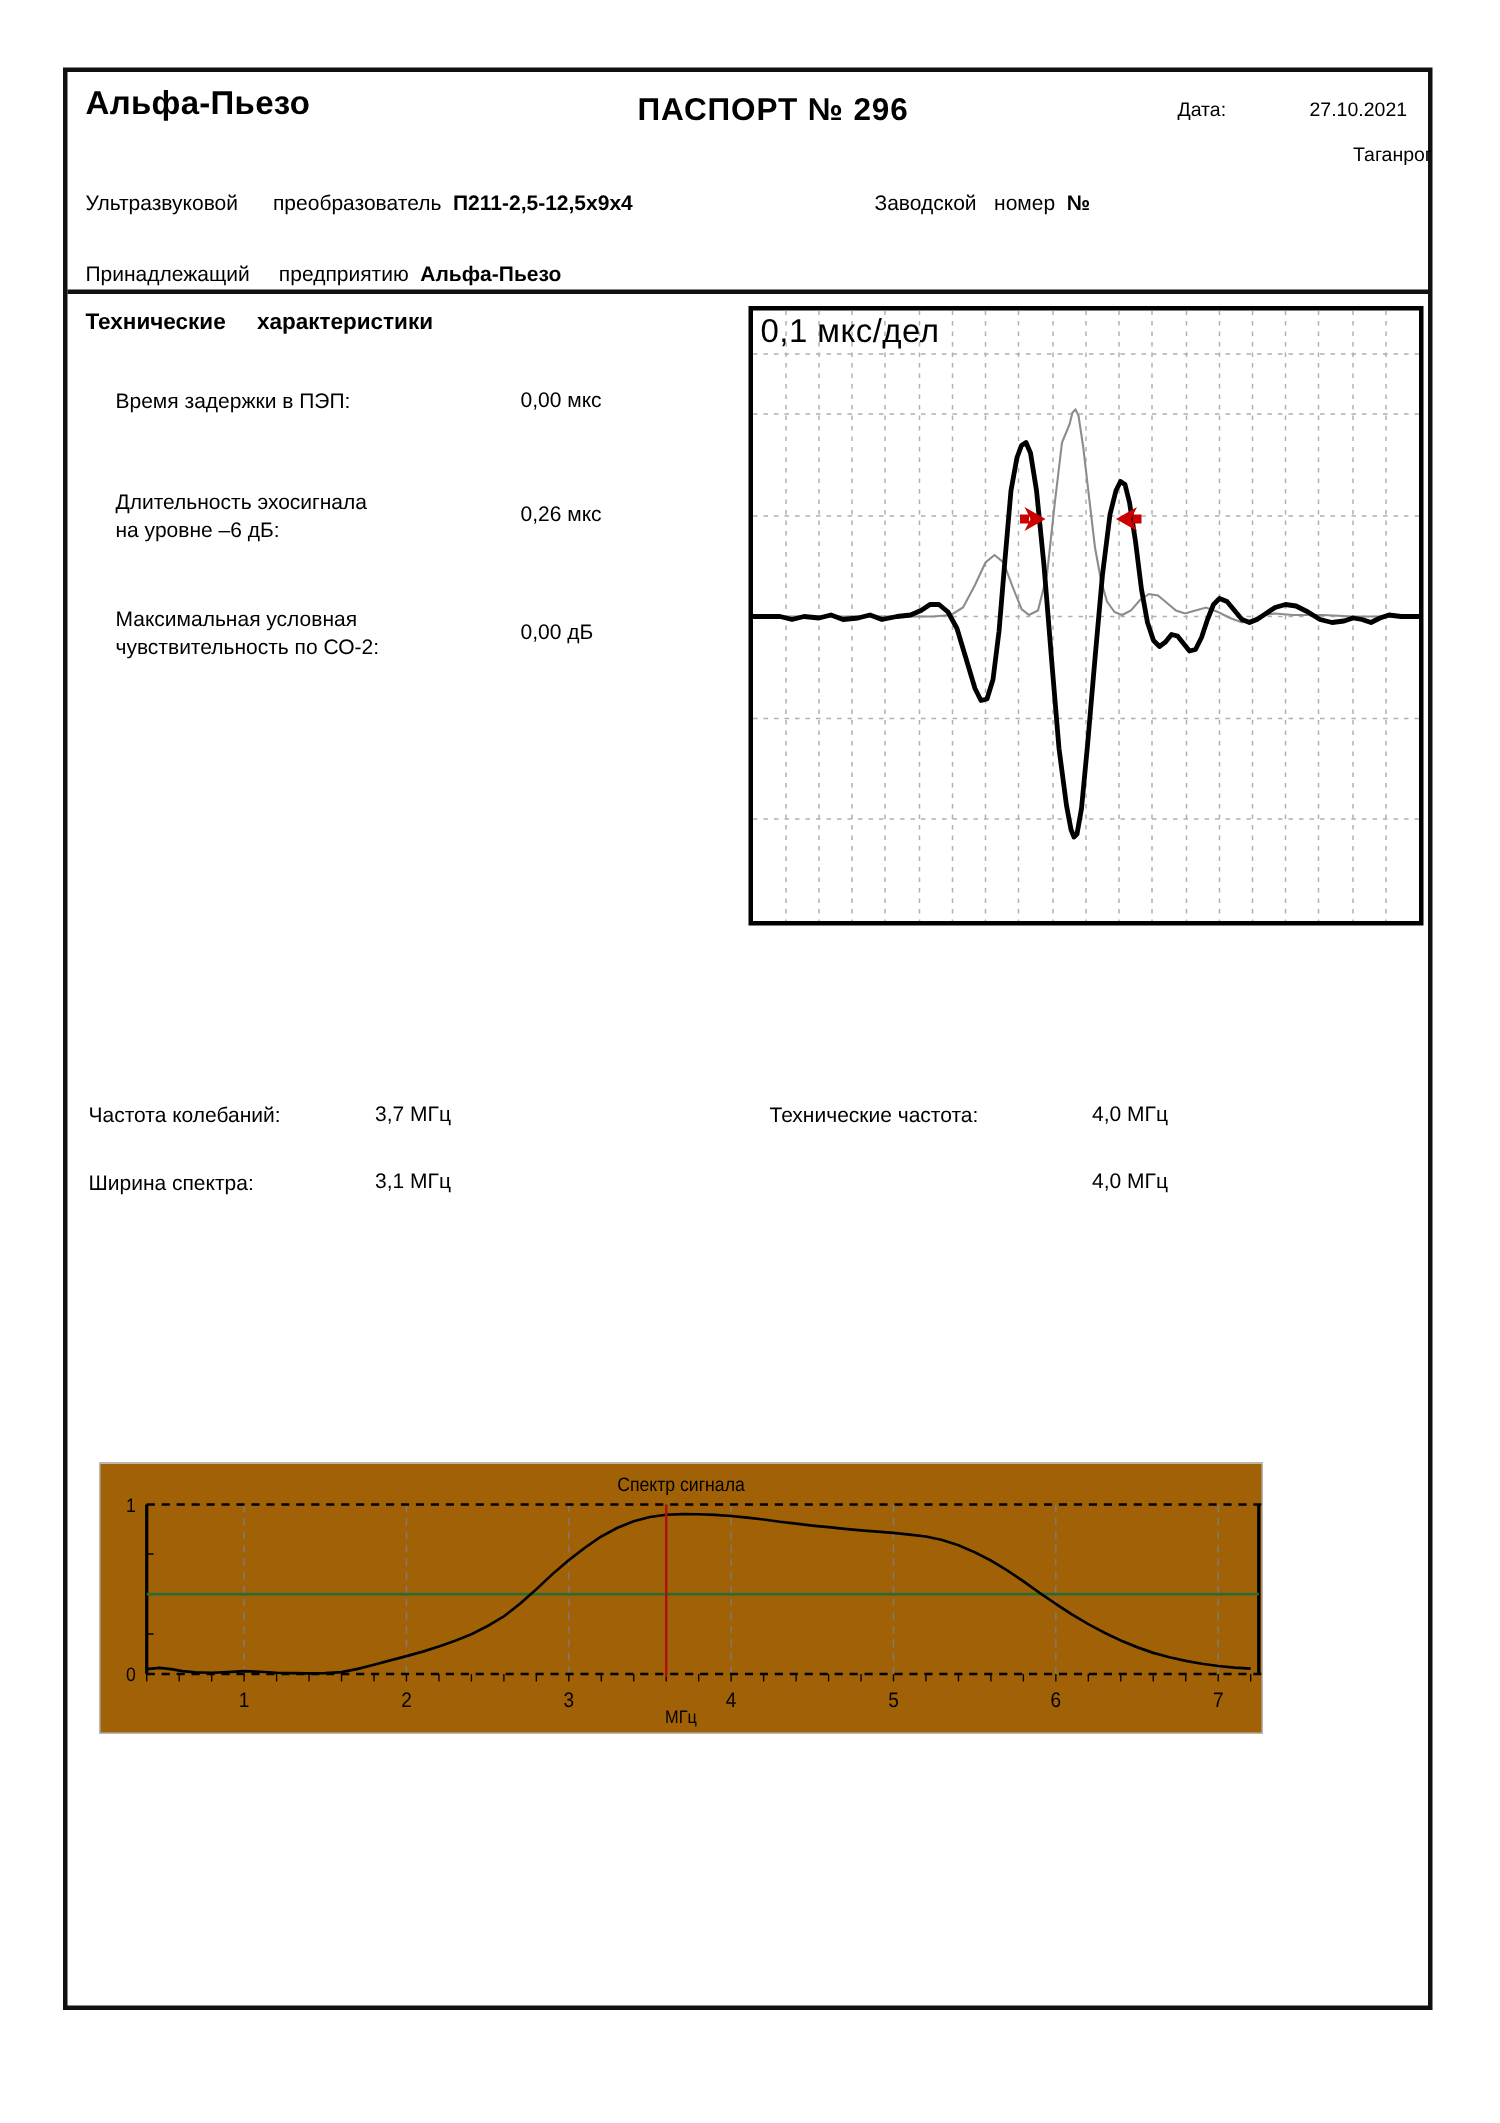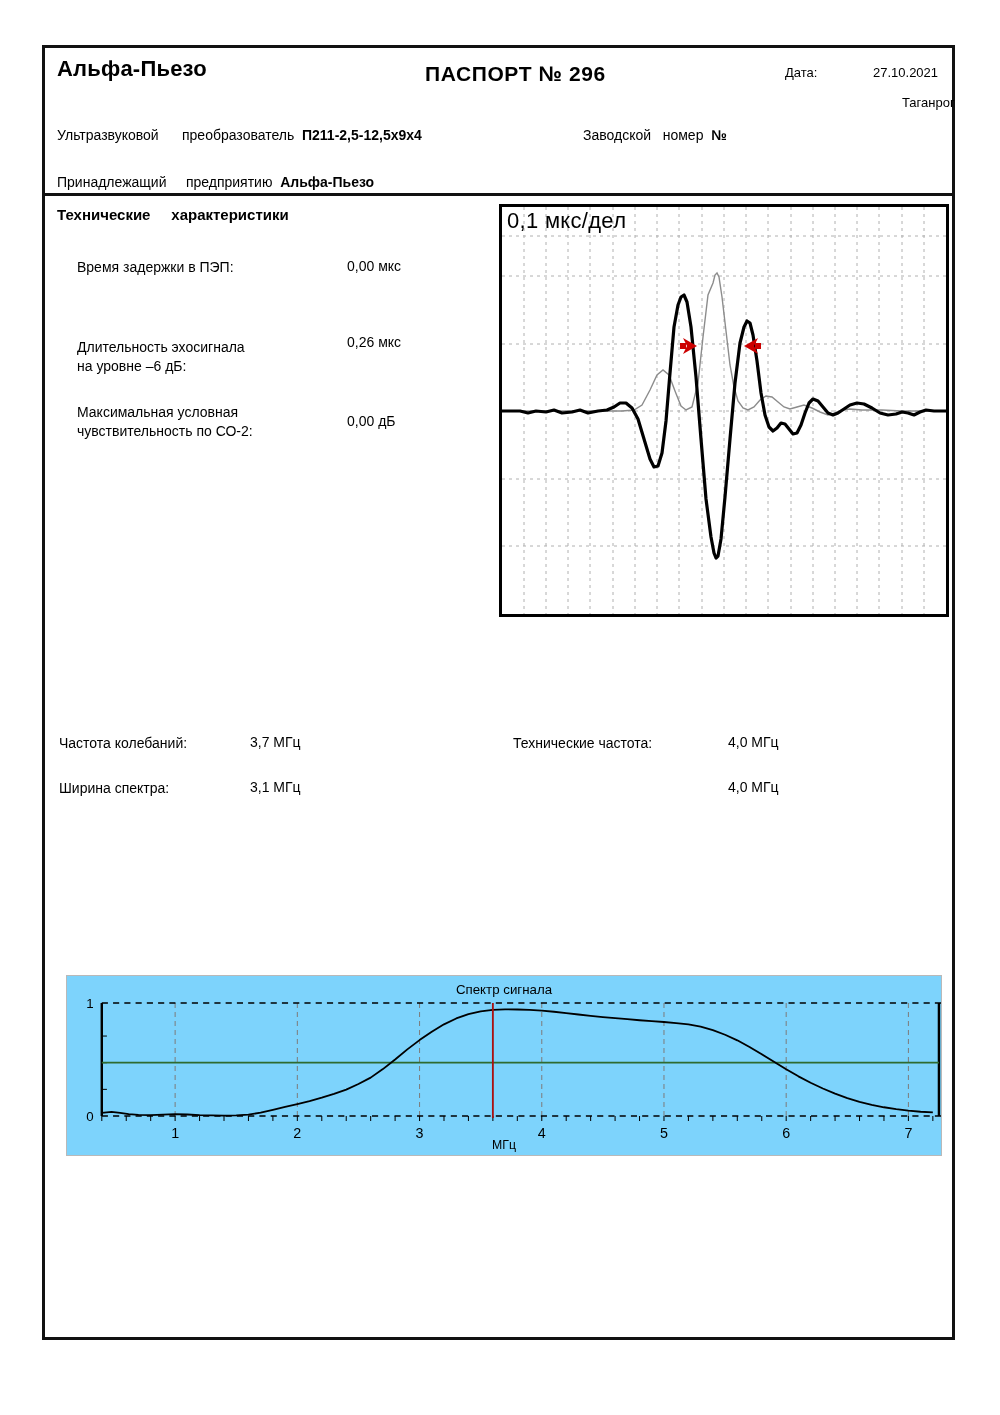--- a/index.html
+++ b/index.html
@@ -126,21 +126,21 @@
     white-space: pre-line;
     line-height: 19px;
   }
   .spec-value {
     position: absolute;
     white-space: pre;
   }
 
   .spec-1-label { left: 32px; top: 62px; }
   .spec-1-value { left: 302px; top: 62px; }
-  .spec-2-label { left: 32px; top: 129px; margin-top: 13px; }
+  .spec-2-label { left: 32px; top: 129px; }
   .spec-2-value { left: 302px; top: 138px; }
   .spec-3-label { left: 32px; top: 207px; }
   .spec-3-value { left: 302px; top: 217px; }
 
   
   .scope-panel {
     position: absolute;
     left: 454px;
     top: 8px;
     width: 450px;
@@ -180,25 +180,25 @@
   .f3-label { left: 468px; top: 538px; }
   .f3-value { left: 683px; top: 538px; }
   .f4-label { left: 468px; top: 573px; }
   .f4-value { left: 683px; top: 583px; }
 
   
   .spectrum-panel {
     position: absolute;
     left: 21px;
     top: 779px;
-    width: 876px;
+    width: 776px;
     height: 181px;
     border: 1px solid #b9b9b9;
     box-sizing: border-box;
-    background: #7dd3fc;
+    background: #a16207;
   }
   .spectrum-svg {
     display: block;
     width: 100%;
     height: 100%;
   }
 
   
   .signature-row {
     position: absolute;

